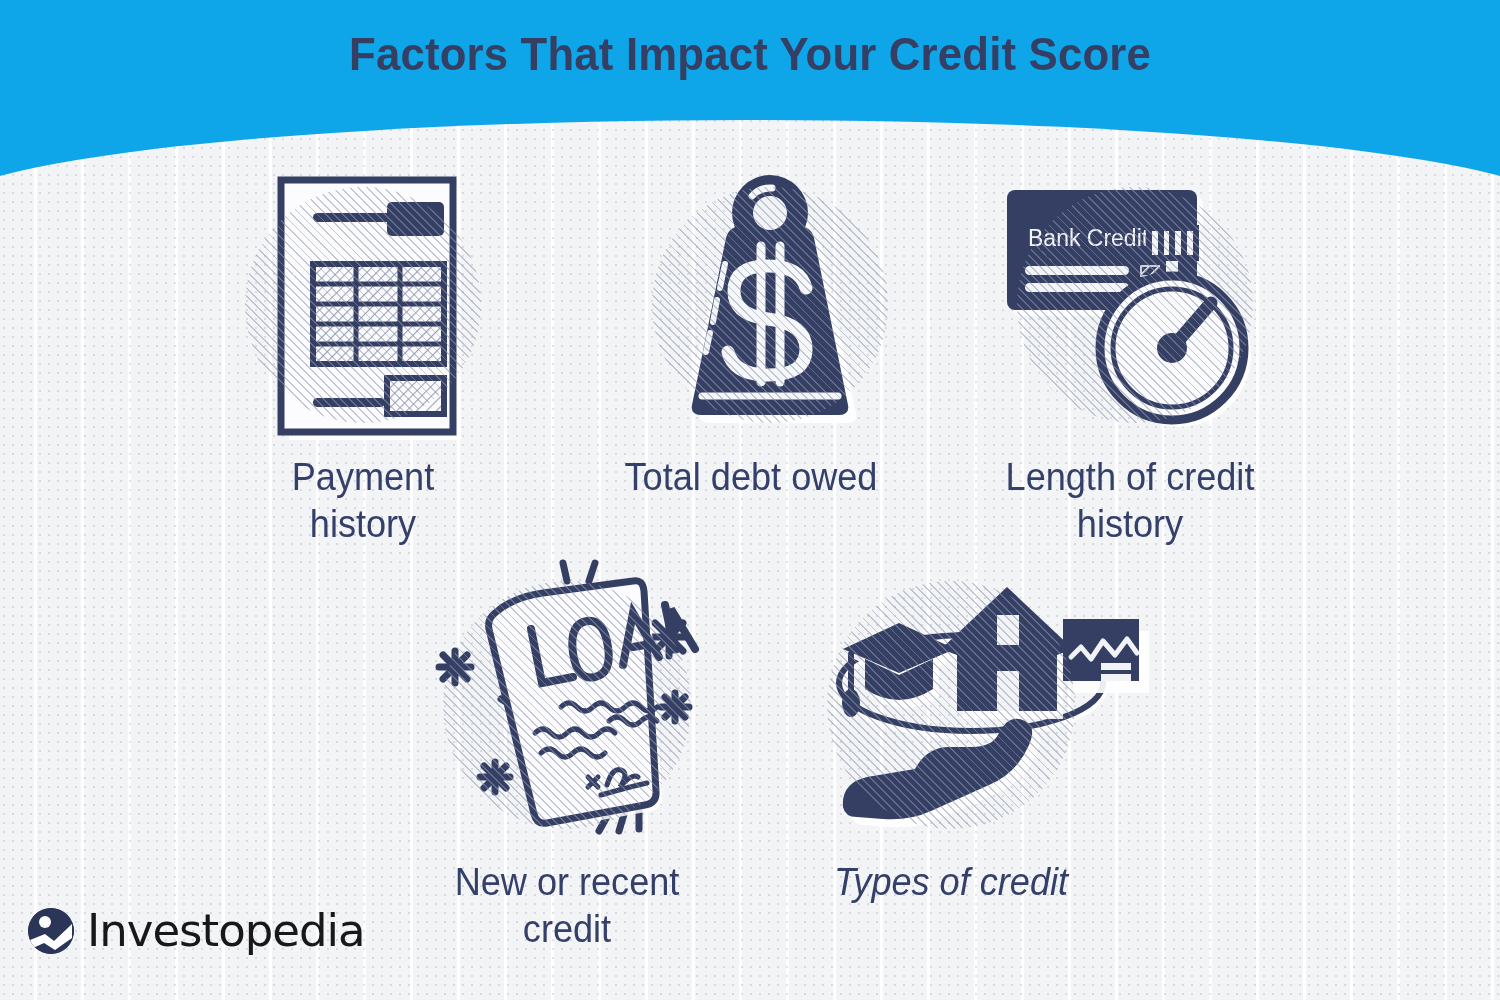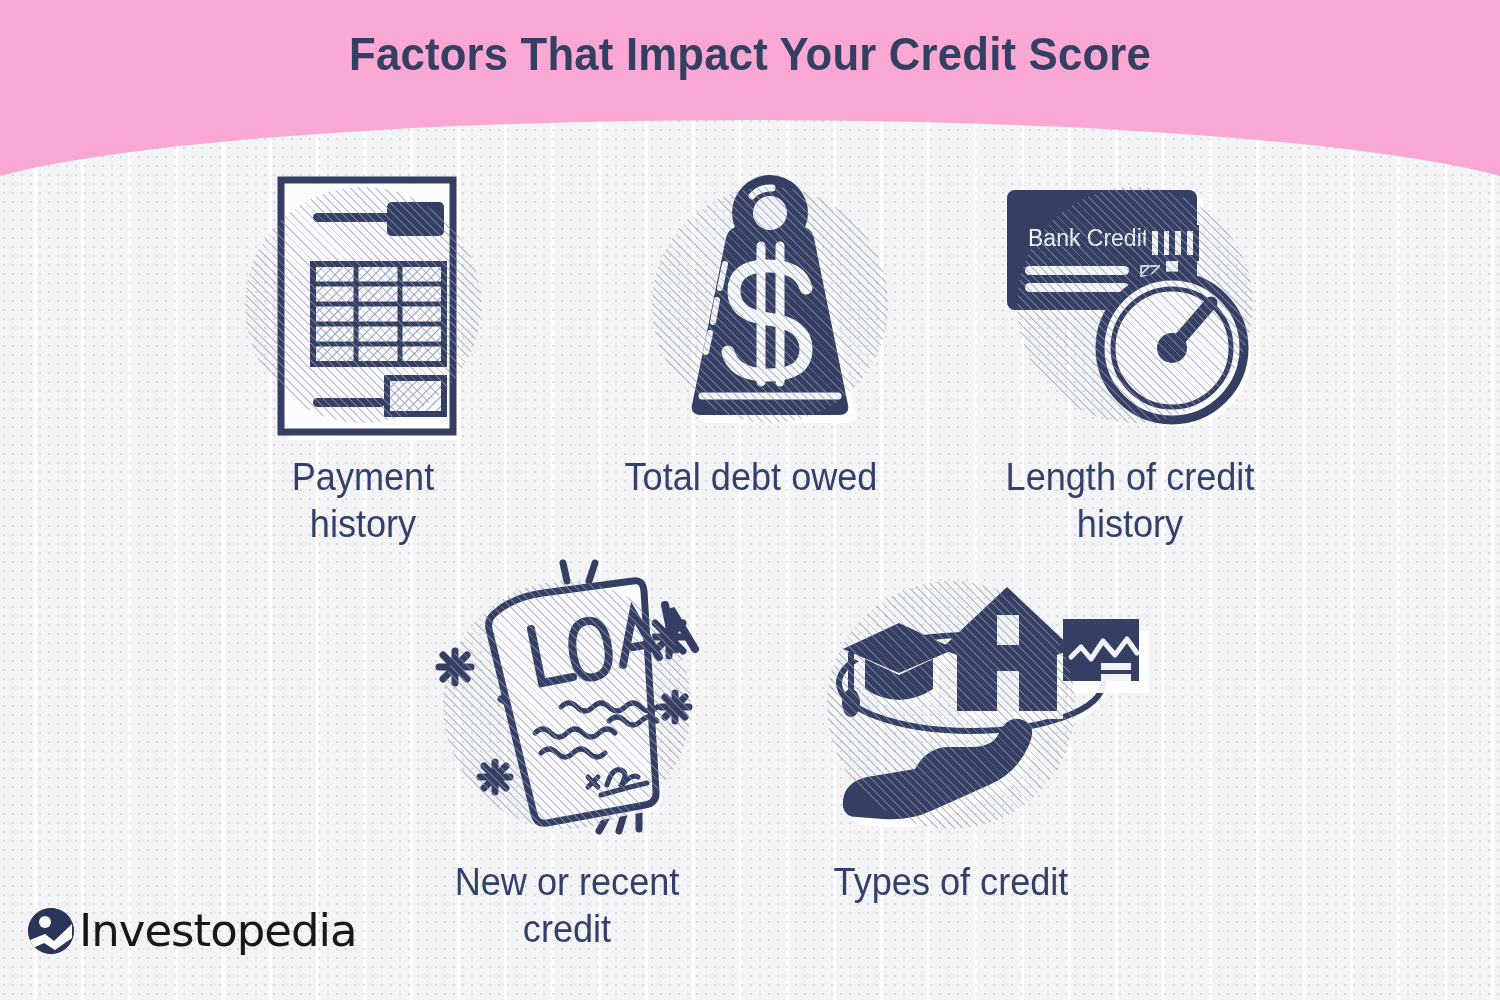--- a/index.html
+++ b/index.html
@@ -2,21 +2,21 @@
 <html><head>
 <meta charset="utf-8">
 <style>
   html,body{margin:0;padding:0;}
   body{
     width:1500px;height:1000px;
     background:#e4e6ea;
     font-family:"Liberation Sans", sans-serif;
     overflow:hidden;
   }
-  .stage{position:relative;width:1500px;height:1000px;overflow:hidden;background:#f9a8d4;}
+  .stage{position:relative;width:1500px;height:1000px;overflow:hidden;background:#0ea5e9;}
 
   
   .bg-grid{
     position:absolute;left:-60px;top:120px;width:1620px;height:1000px;
     background:
       radial-gradient(circle at 1px 1px, #e2e4e8 1px, transparent 1.3px) 0 0/9px 9px,
       repeating-linear-gradient(to right, #ffffff 0 3px, #f3f4f6 3px 47px),
       repeating-linear-gradient(to bottom, #ffffff 0 3px, #f3f4f6 3px 47px);
     background-blend-mode:multiply,normal,multiply;
     border-radius:50% 50% 0 0 / 9% 9% 0 0;
@@ -45,29 +45,29 @@
     font-family:"Liberation Sans Narrow","Liberation Sans",sans-serif;
     font-weight:normal;font-size:38px;line-height:47px;color:#35406a;
     transform:scaleX(.95);
   }
 
   
   #item-payment   {left:232px;top:160px;width:262px;}
   #item-debt      {left:620px;top:160px;width:300px;}
   #item-length    {left:985px;top:160px;width:300px;}
   #item-new       {left:436px;top:555px;width:262px;}
-  #item-types     {left:820px;top:555px;width:262px;}
+  #item-types     {left:820px;top:555px;width:262px;font-style:italic;}
   #item-debt .caption,#item-length .caption,#item-types .caption{width:300px;margin-left:-19px;}
   #item-length .caption{margin-left:-5px;}
   #item-types .caption{margin-left:-19px;}
 
   svg{display:block;overflow:visible;}
 
   
-  .logo{position:absolute;left:28px;top:908px;display:flex;align-items:center;gap:5px;}
+  .logo{position:absolute;left:28px;top:908px;display:flex;align-items:center;gap:13px;}
   .logo-mark{width:46px;height:46px;border-radius:50%;background:#2b3558;position:relative;overflow:hidden;}
   .logo-text{
     font-family:"DejaVu Sans","Liberation Sans",sans-serif;
     font-size:45px;font-weight:normal;color:#18181b;letter-spacing:-1px;
     line-height:46px;
   }
 </style>
 </head>
 <body>
 

